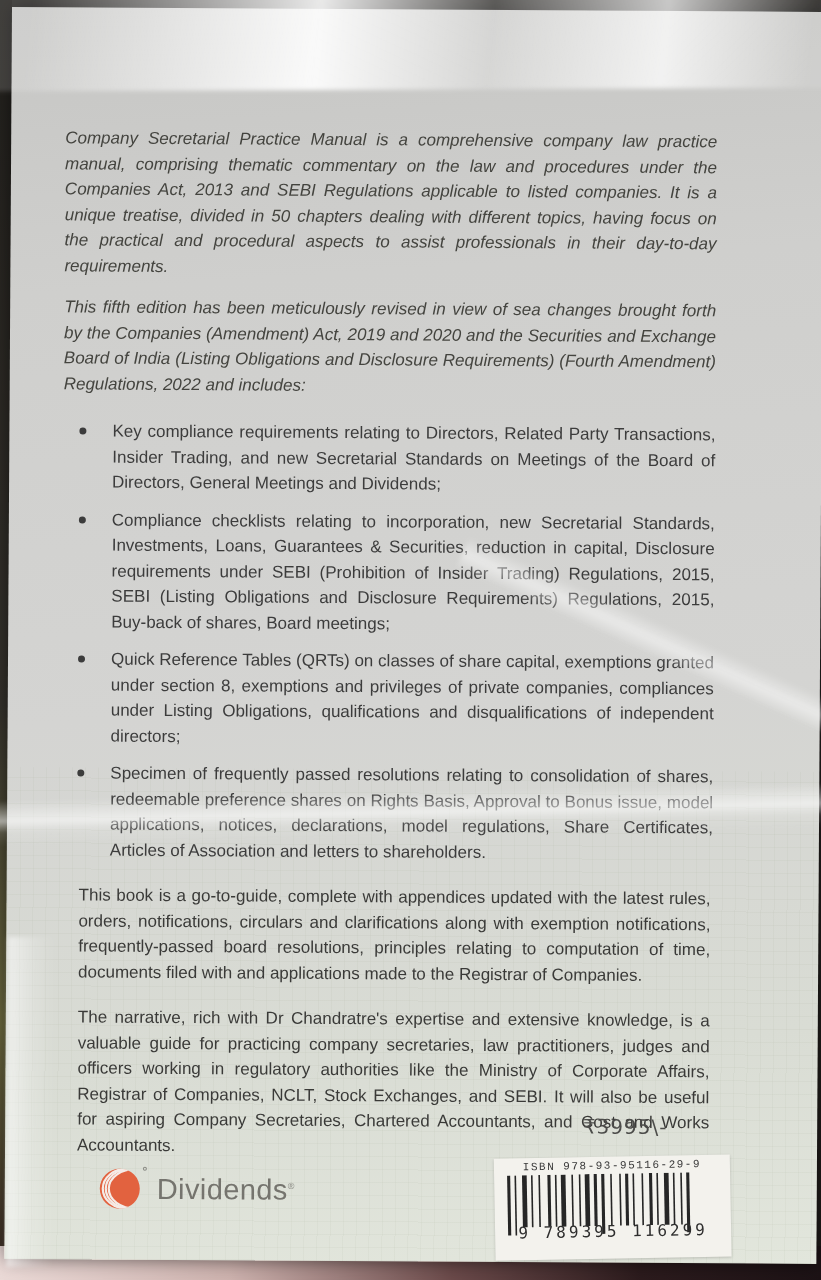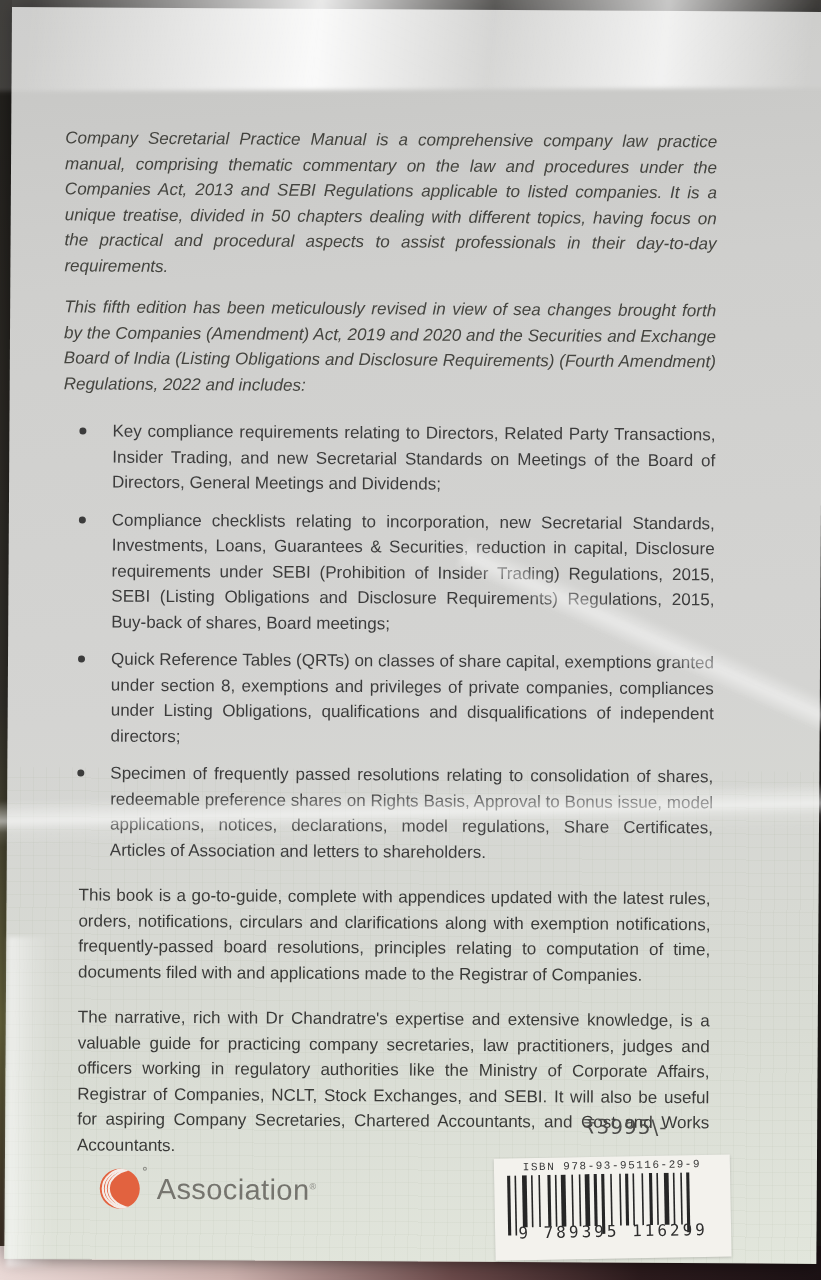--- a/index.html
+++ b/index.html
@@ -179,21 +179,21 @@
             </defs>
           <circle cx="23" cy="23" r="20" fill="#e2623f"></circle>
           <g clip-path="url(#gclip)" stroke="#f5ebe6" stroke-width="2.2" fill="none">
             <ellipse cx="30" cy="23" rx="24" ry="20"></ellipse>
             <ellipse cx="34" cy="23" rx="25" ry="20"></ellipse>
             <ellipse cx="39" cy="23" rx="27" ry="20"></ellipse>
           </g>
         </svg>
         <span class="reg-dot"></span>
       </div>
-      <div class="wordmark"><span>Association</span><sup>®</sup></div>
+      <div class="wordmark"><span>Dividends</span><sup>®</sup></div>
     </div>
 
     <div class="shine top"></div>
     <div class="shine wrinkle"></div>
     <div class="shine diag"></div>
     <div class="shine leftedge"></div>
   </div>
 </div>
 
 </body></html>

